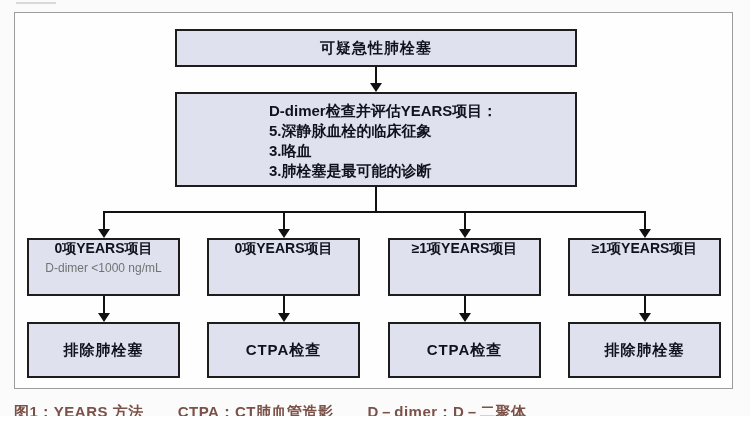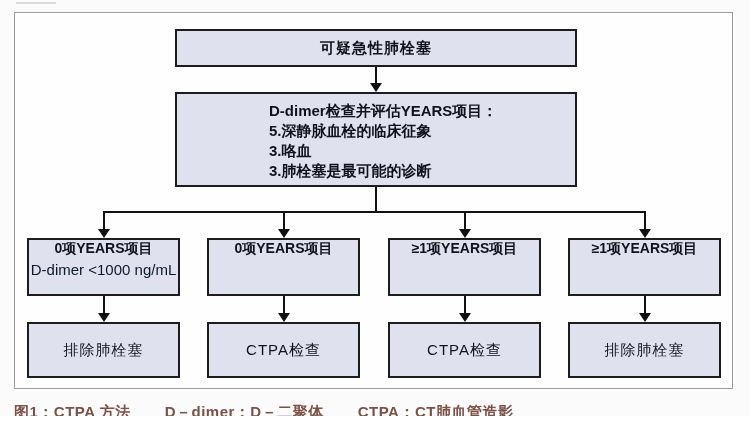--- a/index.html
+++ b/index.html
@@ -24,24 +24,24 @@
   }
   .box-criteria {
     left:175px; top:92px; width:402px; height:95px;
     padding:7px 8px 0 92px; font-weight:bold; font-size:15px; line-height:20px;
   }
   .cond { top:238px; height:58px; width:153px;
     display:flex; flex-direction:column; align-items:center; 
     gap:3px; text-align:center;
   }
   .cond .l1 { font-weight:bold; font-size:14px; }
-  .cond .l2 { font-weight:normal; font-size:15px; color:#0f172a; }
+  .cond .l2 { font-weight:normal; font-size:12px; color:#737373; }
   .result { top:322px; height:56px; width:153px;
     display:flex; align-items:center; justify-content:center;
-    font-weight:normal; font-size:15px; letter-spacing:1px;
+    font-weight:bold; font-size:15px; letter-spacing:1px;
   }
   .col1 { left:27px; } .col2 { left:207px; } .col3 { left:388px; } .col4 { left:568px; }
   .line { position:absolute; background:#111111; }
   .arr-down {
     position:absolute; width:0; height:0;
     border-left:6px solid transparent; border-right:6px solid transparent;
     border-top:9px solid #111111;
   }
   
   .v1 { left:375px; top:67px; width:2px; height:17px; }
@@ -124,17 +124,17 @@
     <span>CTPA检查</span>
   </div>
   <div class="node result col3">
     <span>CTPA检查</span>
   </div>
   <div class="node result col4">
     <span>排除肺栓塞</span>
   </div>
 
   <div class="caption">
-    <span>图1：CTPA 方法</span>
+    <span>图1：YEARS 方法</span>
+    <span>CTPA：CT肺血管造影</span>
     <span>D－dimer：D－二聚体</span>
-    <span>CTPA：CT肺血管造影</span>
   </div>
 </div>
 
 </body></html>

